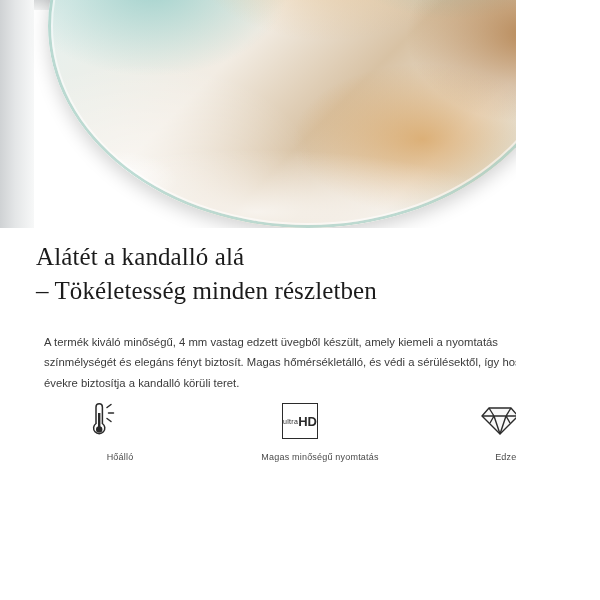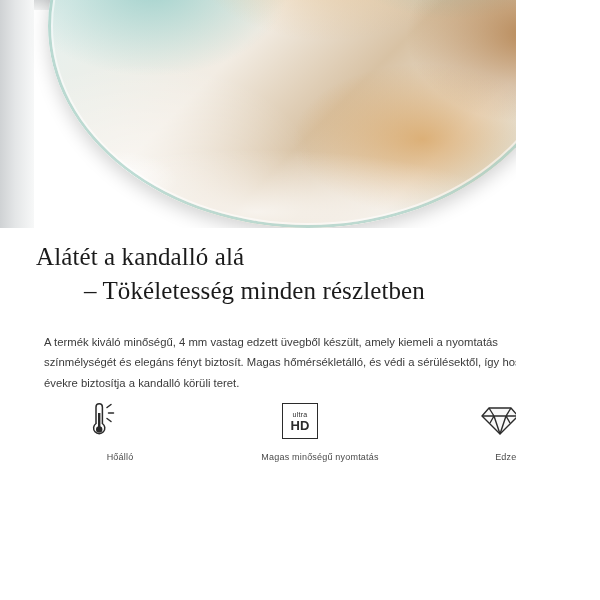--- a/index.html
+++ b/index.html
@@ -111,21 +111,20 @@
     padding: 12px 36px 0 36px;
     font-family: "Liberation Serif", serif;
     font-size: 25px;
     font-weight: 400;
     line-height: 1.35;
     color: #1b1b1b;
     letter-spacing: 0.1px;
   }
   .headline .line2 {
     display: block;
-    margin-left: 48px;
   }
 
   .paragraph {
     margin: 8px;
     padding: 16px 48px 0 36px;
     font-size: 11.3px;
     line-height: 1.85;
     color: #3a3a3a;
   }
 
@@ -157,21 +156,21 @@
     color: #4a4a4a;
     text-align: center;
     letter-spacing: 0.2px;
     padding-left: 40px;
   }
   .ultra-hd {
     width: 34px;
     height: 34px;
     border: 1.4px solid #2b2b2b;
     display: flex;
-    flex-direction: column;
+    flex-direction: row;
     align-items: center;
     justify-content: center;
     line-height: 1;
   }
   .ultra-hd .u {
     font-size: 7px;
     letter-spacing: 0.3px;
     color: #2b2b2b;
   }
   .ultra-hd .hd {

